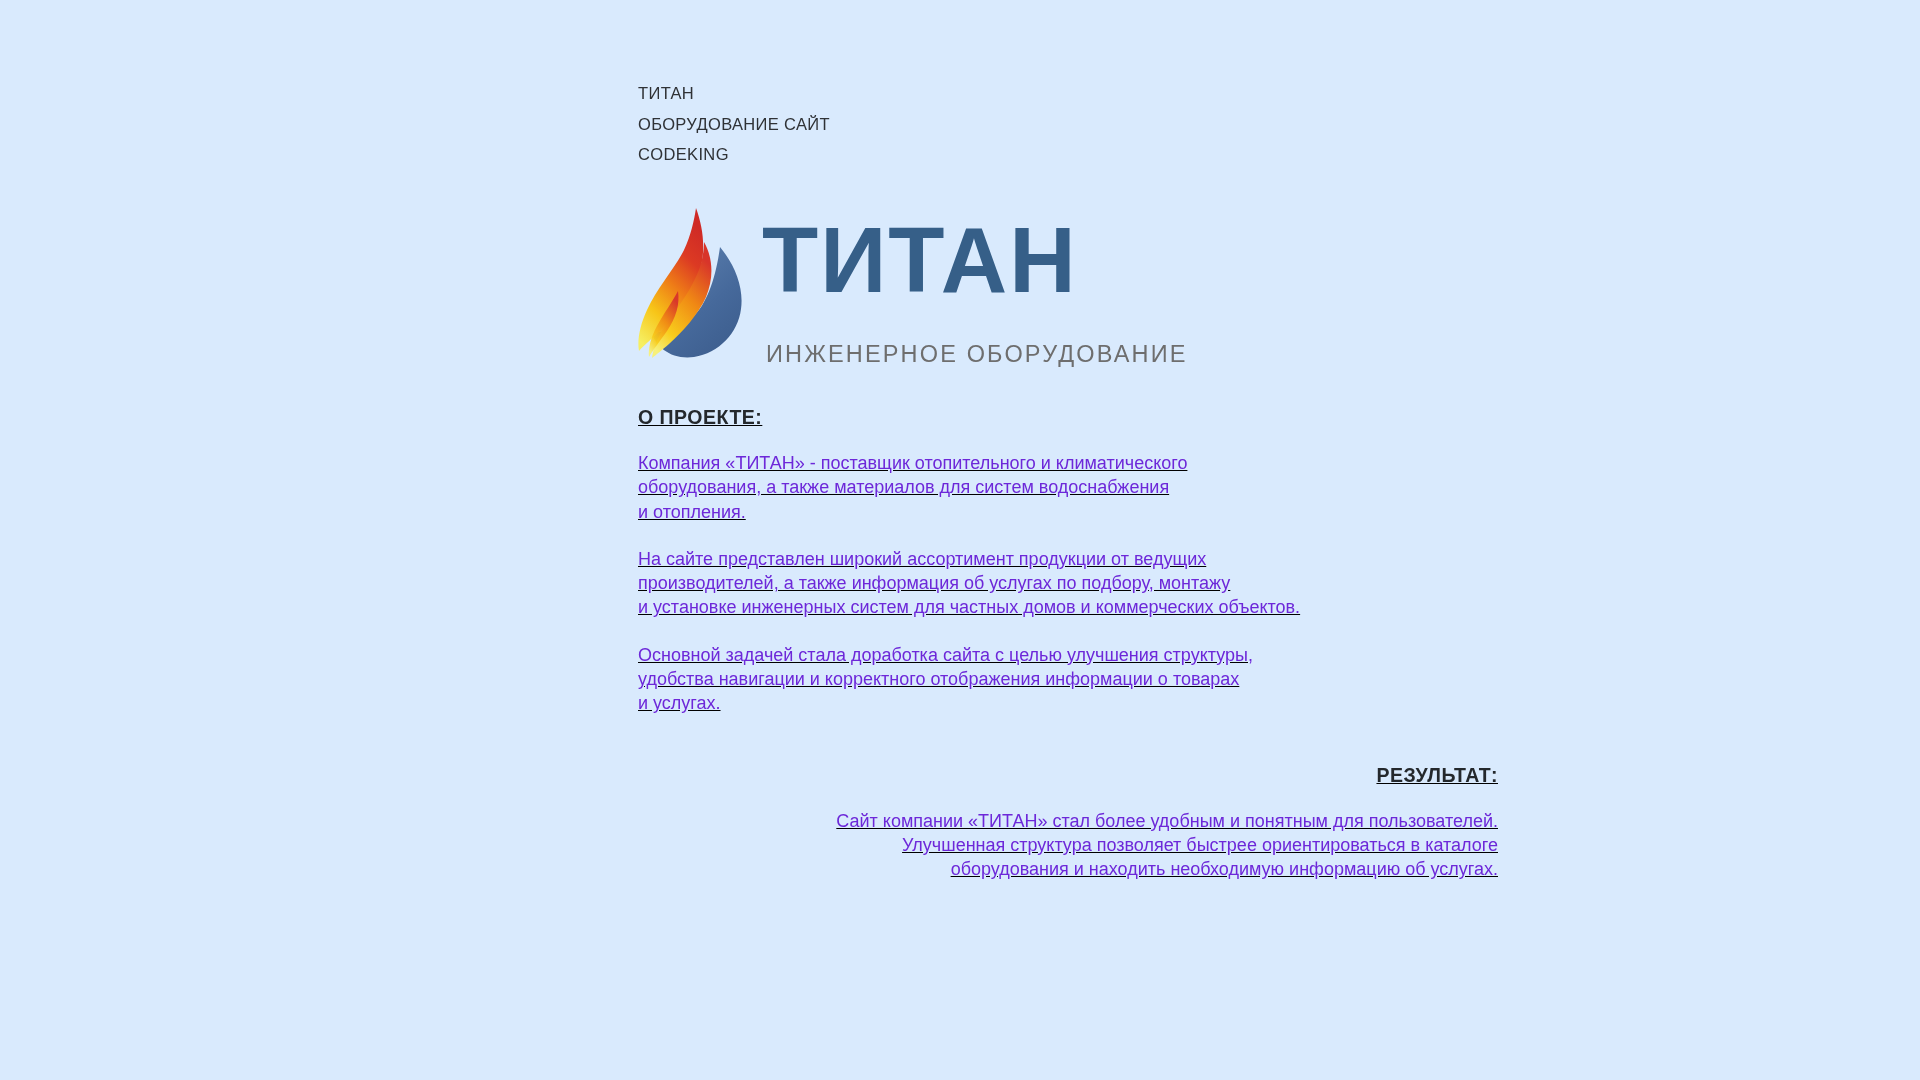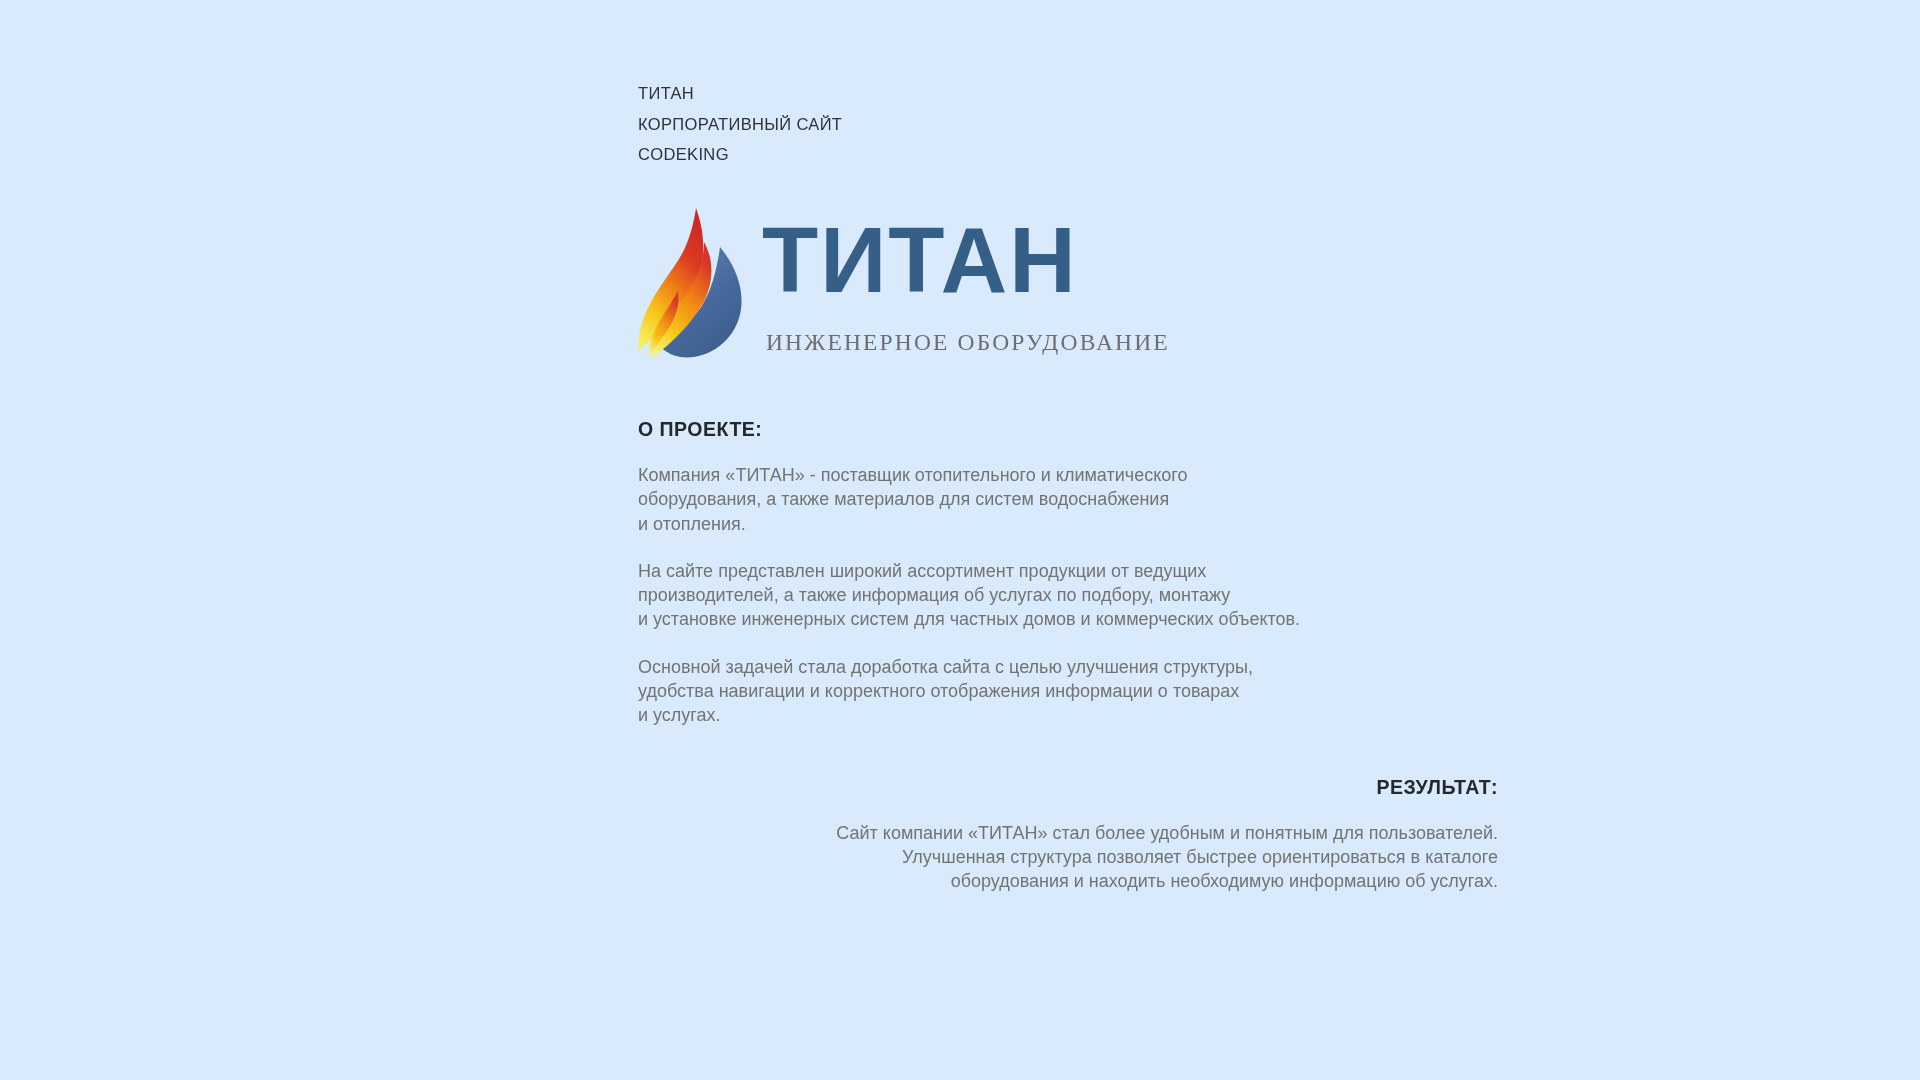--- a/index.html
+++ b/index.html
@@ -57,64 +57,65 @@
     font-weight: bold;
     font-size: 92px;
     line-height: 92px;
     letter-spacing: 2px;
     color: #365f88;
     white-space: nowrap;
   }
   .logo-tagline {
     position: absolute;
     left: 132px;
-    top: 124px;
-    font-family: Liberation Serif, serif;
+    top: 136px;
+    font-family: Liberation Sans, sans-serif;
     font-size: 23.5px;
     letter-spacing: 2.15px;
     color: #6e6e6e;
     white-space: nowrap;
   }
 
   
   .content {
     position: absolute;
     left: 638px;
-    top: 417px;
+    top: 405px;
     width: 860px;
+    text-decoration: underline;
   }
   .section { margin: 0 0 0 0; }
   .section + .section { margin-top: 47px; text-align: right; }
 
   .section-heading {
     font-size: 19.5px;
     font-weight: bold;
     letter-spacing: 0.5px;
     color: #24282c;
     margin: 0 0 22px 0;
     line-height: 24px;
   }
 
   .paragraph {
     font-size: 18px;
     line-height: 24.3px;
-    color: #737373;
+    color: #6d28d9;
     margin: 11px 0 23px 0;
     white-space: pre-line;
   }
   .paragraph:last-child { margin-bottom: 0; }
 </style>
 </head>
 <body style="background: rgb(217, 234, 253);">
 
 <div class="page">
 
   <div class="meta">
     <span class="meta-line">ТИТАН</span>
-    <span class="meta-line">КОРПОРАТИВНЫЙ САЙТ</span>
+    <span class="meta-line">ОБОРУДОВАНИЕ САЙТ</span>
     <span class="meta-line">CODEKING</span>
   </div>
 
   <div class="logo">
     <span class="logo-mark">
       <svg width="112" height="160" viewBox="0 0 112 160" xmlns="http://www.w3.org/2000/svg" aria-hidden="true">
         <defs>
           <linearGradient id="flameGrad" x1="0.62" y1="0" x2="0.18" y2="1">
             <stop offset="0%" stop-color="#cf2a26"></stop>
             <stop offset="24%" stop-color="#dc3a23"></stop>

